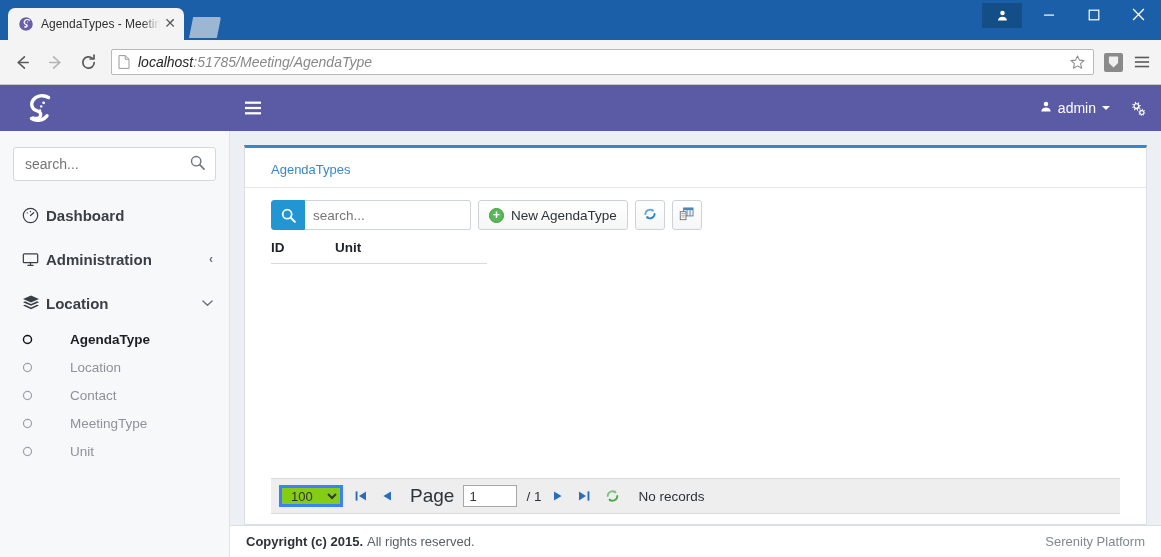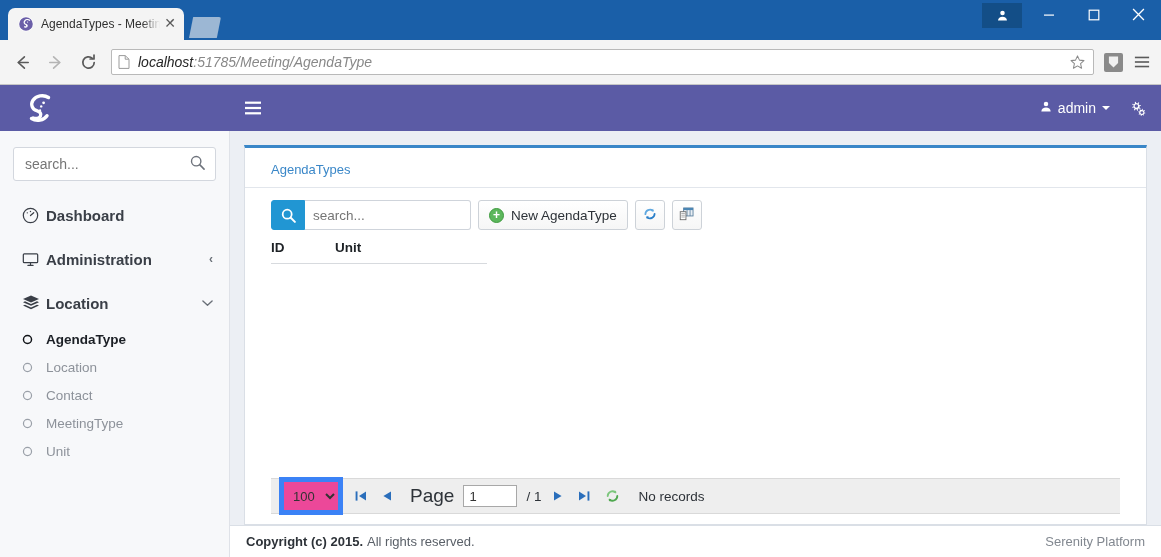--- a/index.html
+++ b/index.html
@@ -117,21 +117,21 @@
 
   .nav-list { margin-top: 12px; }
   .nav-item {
     height: 44px; display: flex; align-items: center; padding: 0 16px 0 22px;
     color: #3a3f47; font-size: 15px; font-weight: bold;
   }
   .nav-item .ic { width: 24px; flex: 0 0 24px; color: #3a3f47; display: flex; align-items:center; }
   .nav-item .chev { margin-left: auto; color: #6a7078; font-size: 12px; display:flex; }
   .sub-item {
     height: 28px; display: flex; align-items: center; padding: 0 16px 0 22px;
-    color: #8d929a; font-size: 13.5px;
+    color: #8d929a; font-size: 13.5px; gap: 24px;
   }
   .sub-item .ic { width: 24px; flex: 0 0 24px; display: flex; align-items:center; }
   .sub-item.active { color: #1b1f25; font-weight: bold; }
   .sub-item.active .ic { color: #111418; }
 
   
   .content {
     position: absolute; top: 46px; left: 230px; right: 0; bottom: 0;
     background: #eceff4; padding: 14px 14px 0 14px;
     display: flex; flex-direction: column;
@@ -181,22 +181,22 @@
   .col-id { width: 64px; }
   .grid-body { flex: 1 1 auto; min-height: 0; }
 
   .pager {
     height: 36px; background: #eeeeee;
     border-top: 1px solid #d9d9d9; border-bottom: 1px solid #d9d9d9;
     display: flex; align-items: center; gap: 9px; padding: 0 8px;
     margin: 0 0 10px 0;
   }
   .pager select {
-    height: 38px; width: 64px; font-size: 13px; padding-left: 5px;
-    border: 5px solid #3b82f6; background: #ec4899; color: #333;
+    height: 22px; width: 64px; font-size: 13px; padding-left: 5px;
+    border: 3px solid #3b82f6; background: #84cc16; color: #333;
     font-family: "Liberation Sans", sans-serif;
   }
   .pg-arrow { color: #2a6ebb; display: flex; align-items: center; padding: 0 2px; }
   .pg-label { font-size: 19px; color: #2d3238; margin-left: 6px; }
   .pg-input {
     width: 54px; height: 22px; border: 1px solid #a8a8a8; background: #fff;
     font-size: 13px; padding: 0 5px; color: #333; outline: none;
     font-family: "Liberation Sans", sans-serif;
   }
   .pg-total { font-size: 13.5px; color: #2d3238; }

